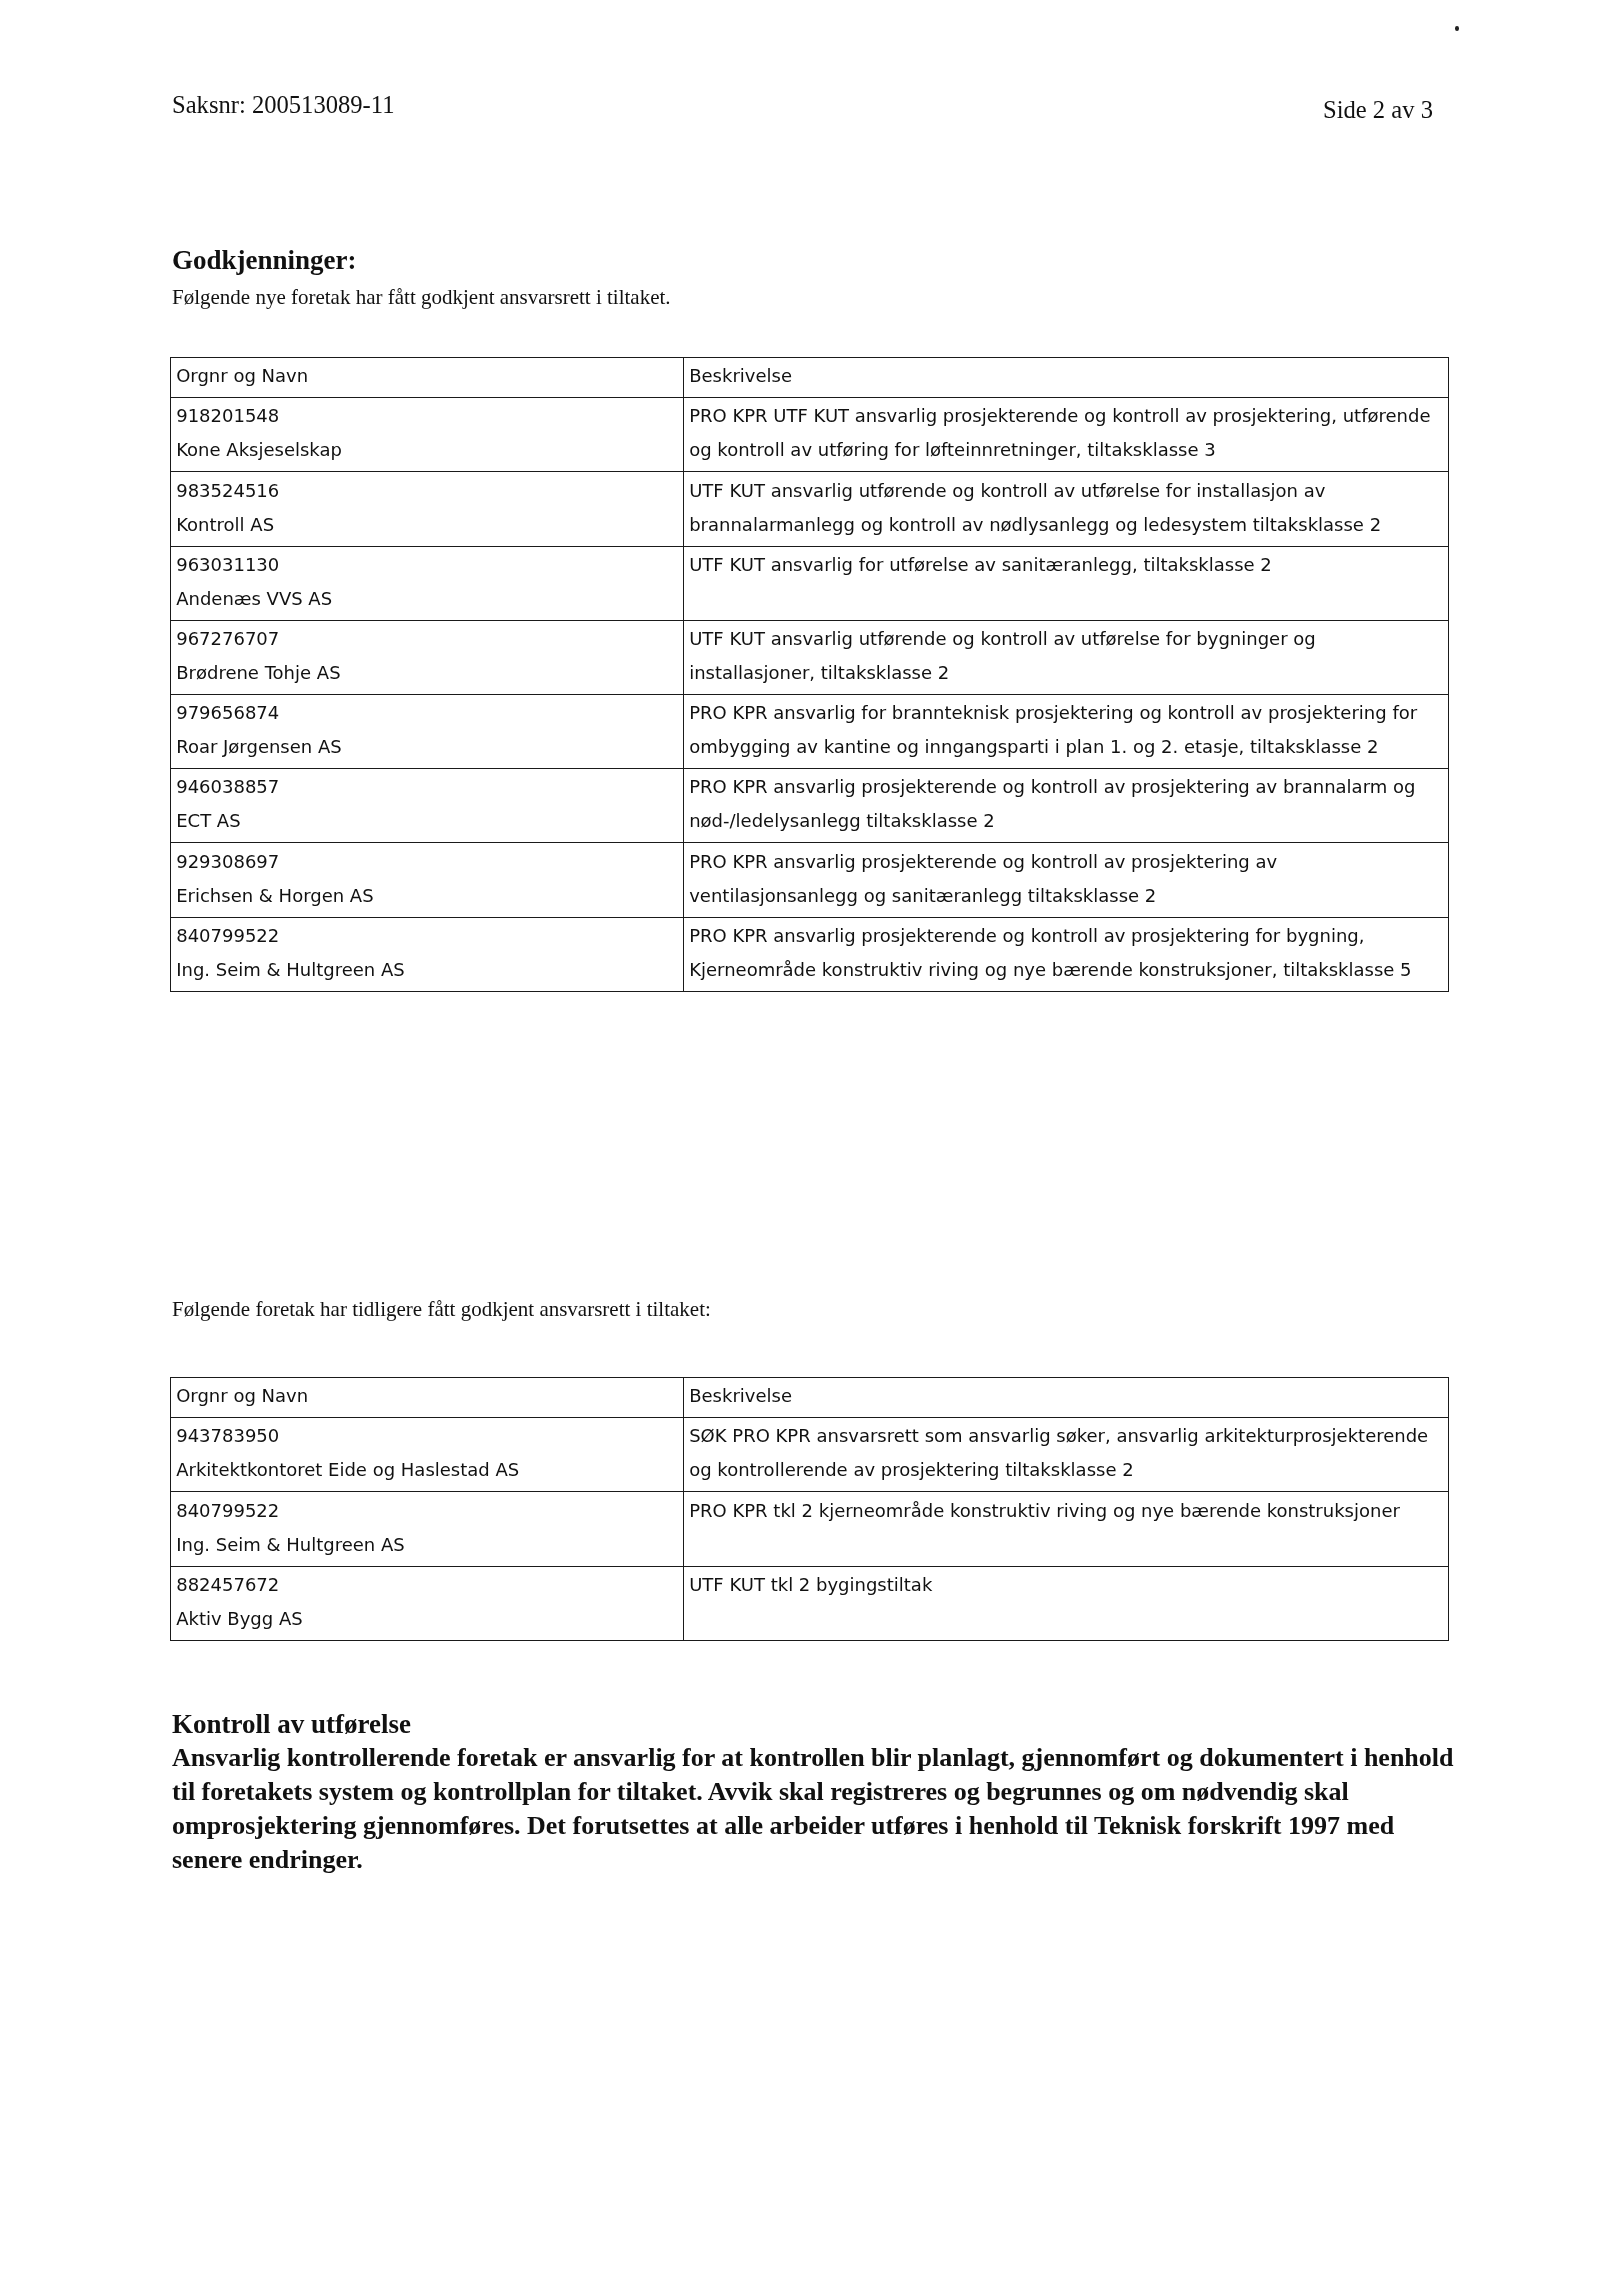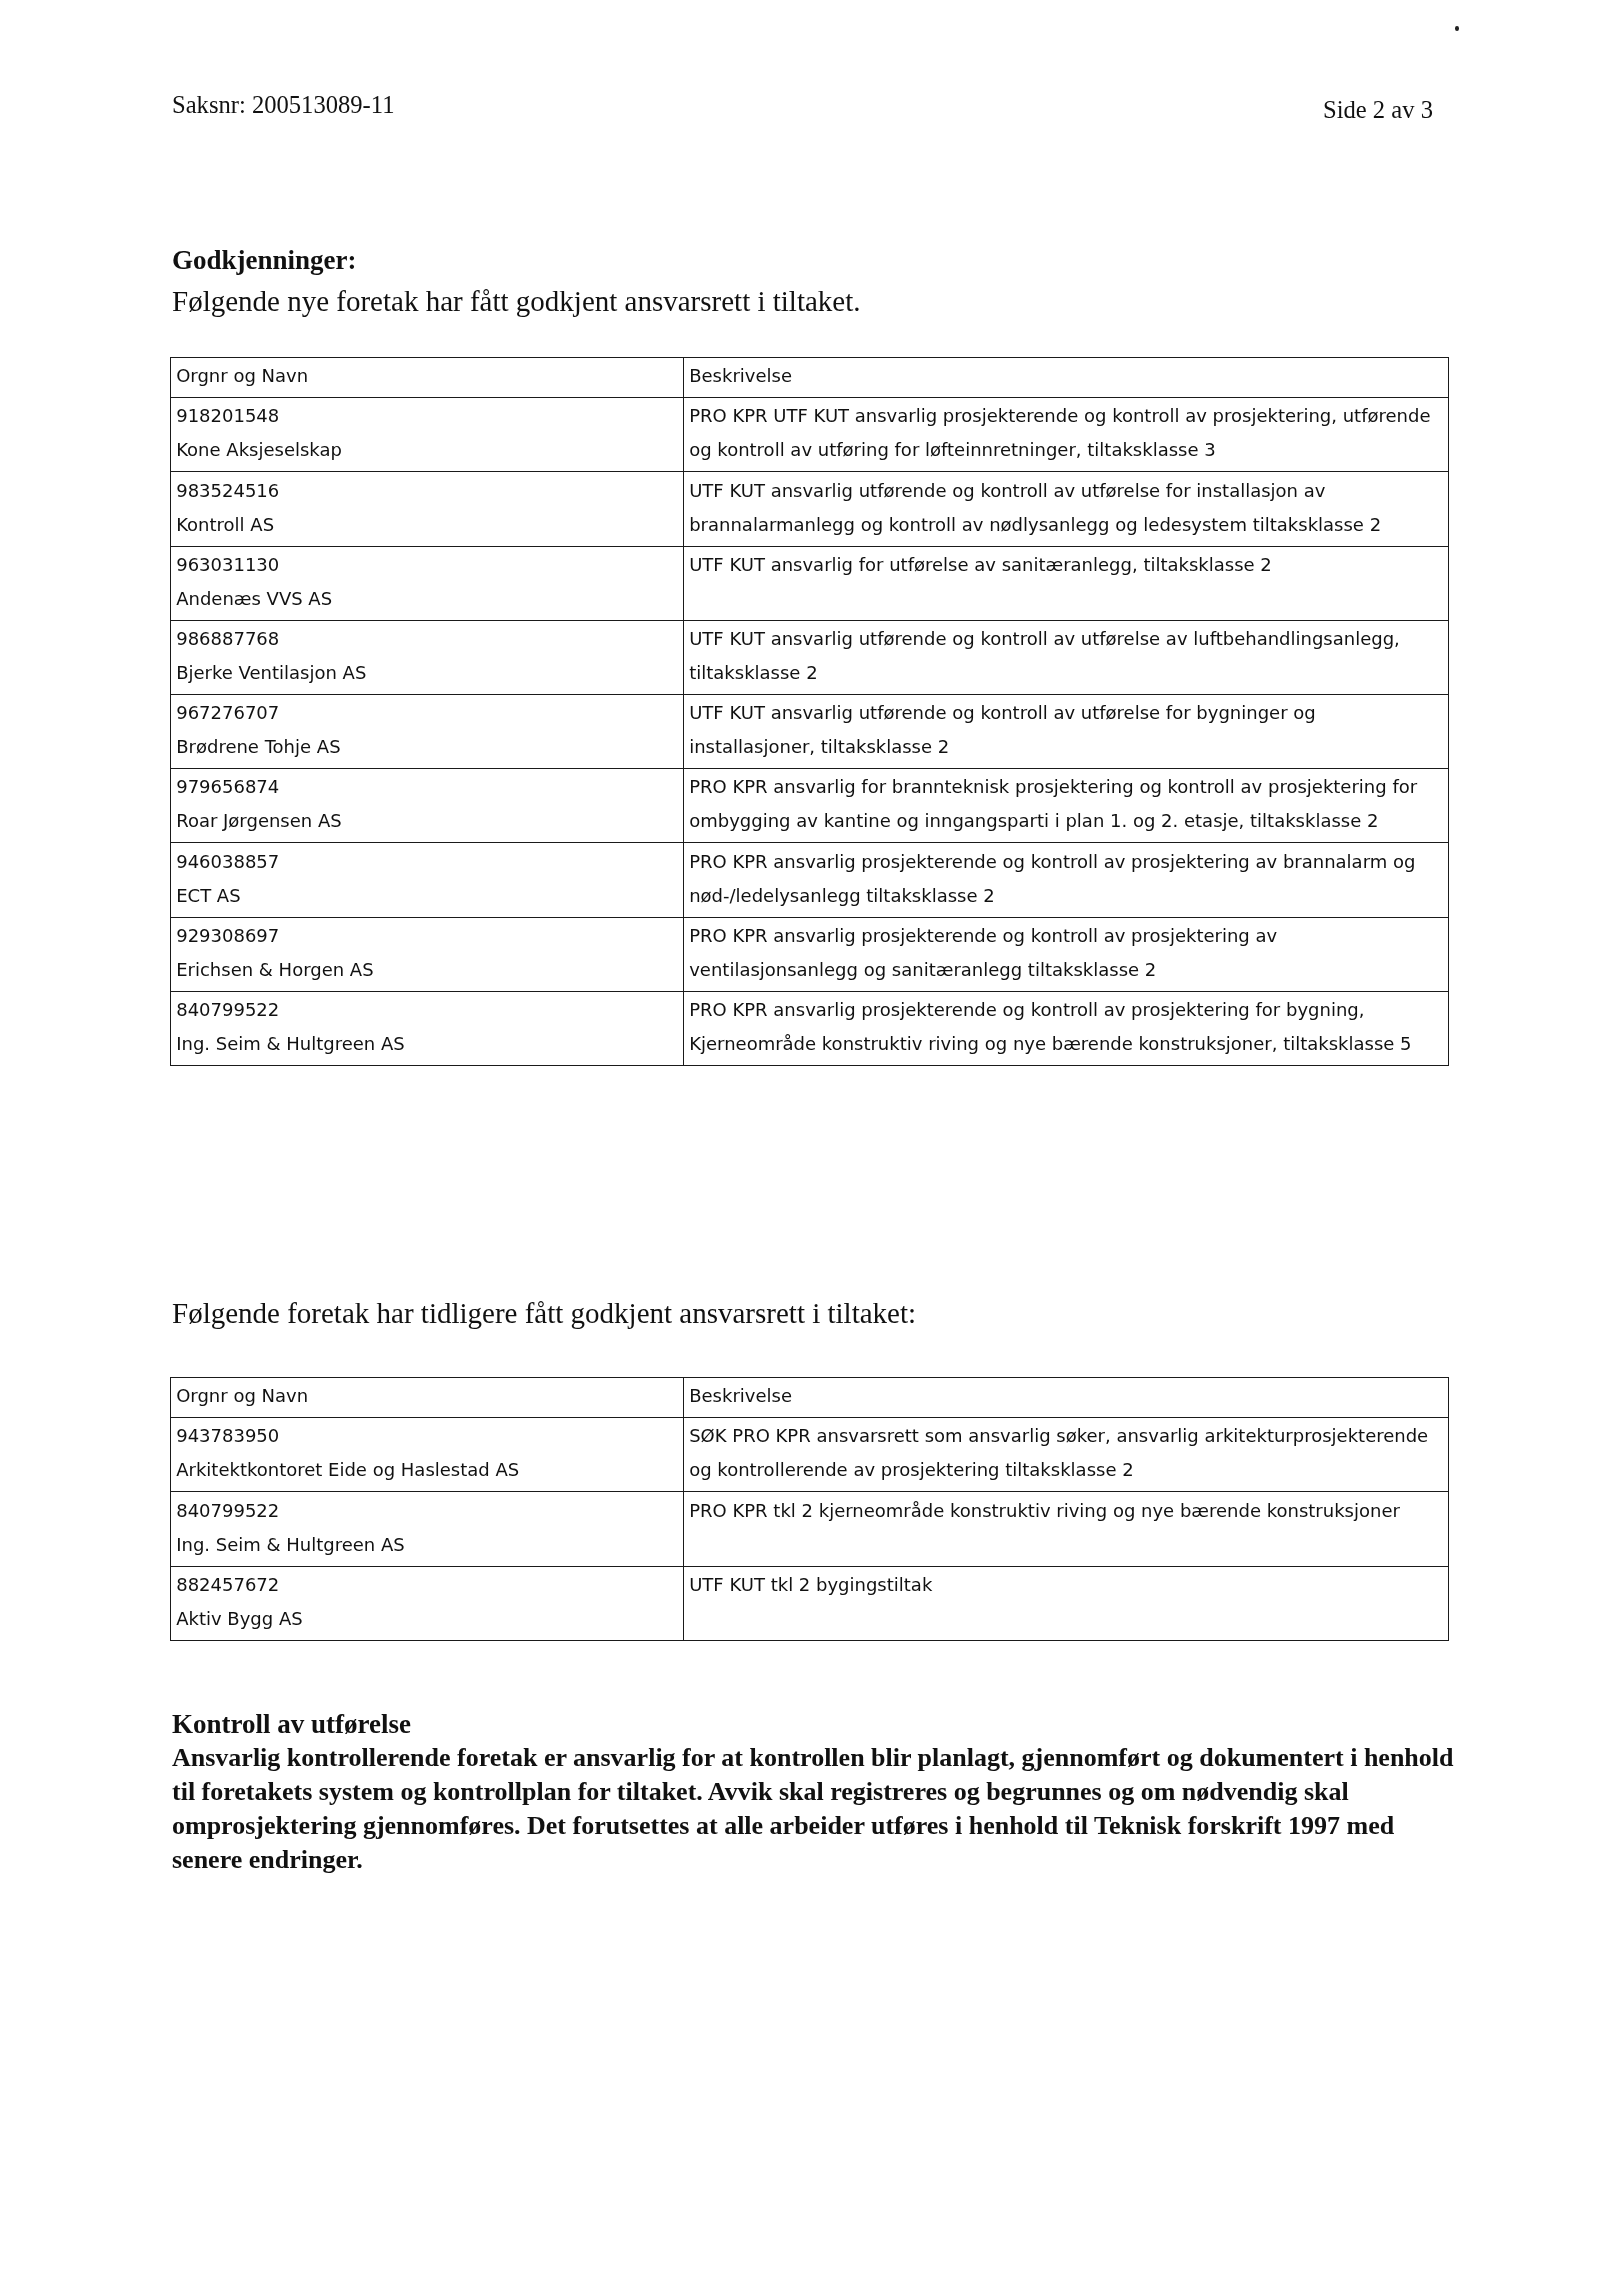--- a/index.html
+++ b/index.html
@@ -4,21 +4,21 @@
   <style>
     html, body { margin: 0; padding: 0; background: #ffffff; }
     body { width: 1603px; height: 2295px; position: relative; overflow: hidden; color: #111; }
     .serif { font-family: "Liberation Serif", "DejaVu Serif", serif; }
 
     .hdr-left { position: absolute; left: 172px; top: 91px; font-size: 24.6px; }
     .hdr-right { position: absolute; left: 1323px; top: 96px; font-size: 24.6px; }
     .speck { position: absolute; left: 1455px; top: 26px; width: 3.9px; height: 4.5px; background: #222; border-radius: 50%; }
 
     .heading { position: absolute; left: 172px; font-size: 27px; font-weight: bold; }
-    .para { position: absolute; left: 172px; font-size: 29px; }
+    .para { position: absolute; left: 172px; font-size: 21px; }
 
     table.grid {
       position: absolute; left: 170px; width: 1278px;
       border-collapse: collapse; table-layout: fixed;
       font-family: "DejaVu Sans", "Liberation Sans", sans-serif;
       font-size: 18px; line-height: 34px;
     }
     table.grid td {
       border: 1.9px solid #1a1a1a; vertical-align: top;
       padding: 1.3px 5.2px 3.9px 5.2px;
@@ -67,27 +67,20 @@
           <span class="cell-line">Kontroll AS</span>
         </td>
         <td>UTF KUT ansvarlig utførende og kontroll av utførelse for installasjon av brannalarmanlegg og kontroll av nødlysanlegg og ledesystem tiltaksklasse 2</td>
       </tr>
       <tr>
         <td>
           <span class="cell-line">963031130</span>
           <span class="cell-line">Andenæs VVS AS</span>
         </td>
         <td>UTF KUT ansvarlig for utførelse av sanitæranlegg, tiltaksklasse 2</td>
-      </tr>
-      <tr>
-        <td>
-          <span class="cell-line">986887768</span>
-          <span class="cell-line">Bjerke Ventilasjon AS</span>
-        </td>
-        <td>UTF KUT ansvarlig utførende og kontroll av utførelse av luftbehandlingsanlegg, tiltaksklasse 2</td>
       </tr>
       <tr>
         <td>
           <span class="cell-line">967276707</span>
           <span class="cell-line">Brødrene Tohje AS</span>
         </td>
         <td>UTF KUT ansvarlig utførende og kontroll av utførelse for bygninger og installasjoner, tiltaksklasse 2</td>
       </tr>
       <tr>
         <td>

